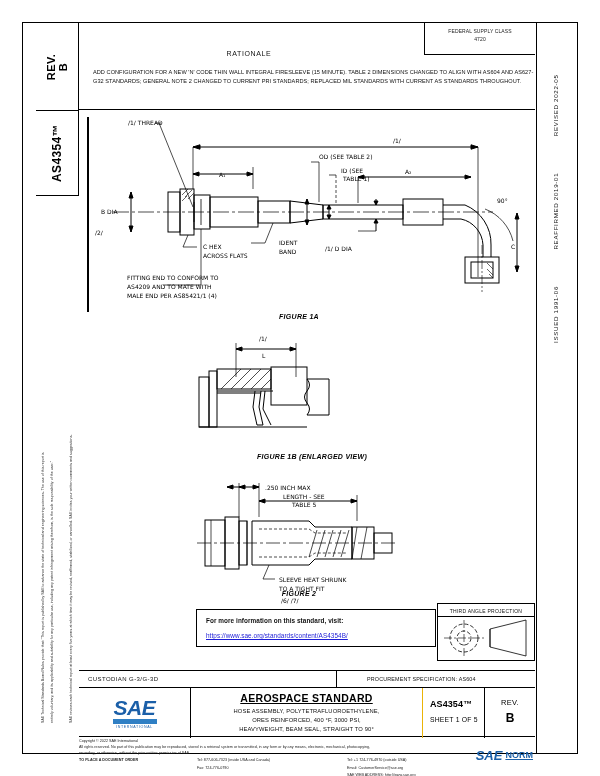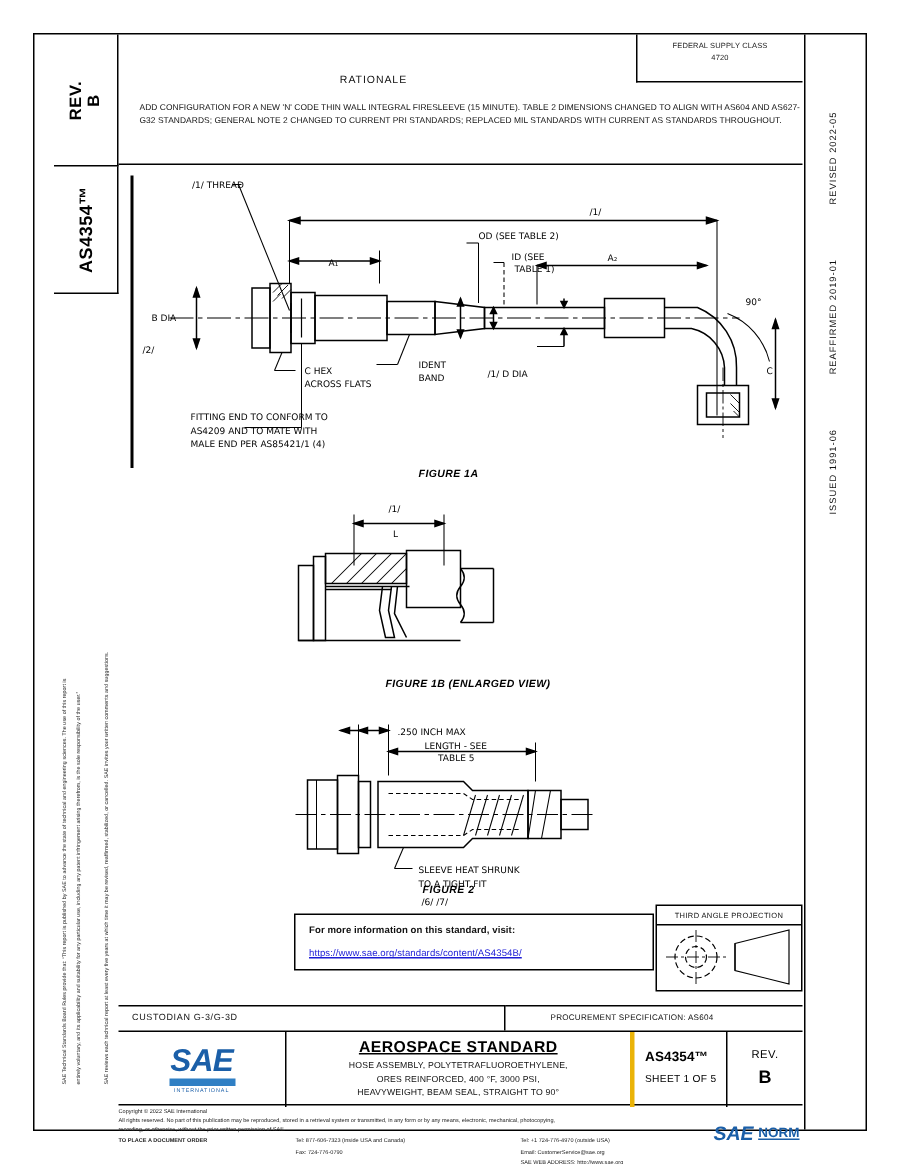--- a/index.html
+++ b/index.html
@@ -244,21 +244,21 @@
   }
   .sae-logo-bar {
     width: 44px; height: 5px; background: #2f7fc4; margin-top: 1px;
   }
   .sae-logo-sub {
     font-size: 3.6px; color: #1b5fa8; letter-spacing: .18em; margin-top: 1.5px;
   }
   .tb-titles {
     position: absolute; left: 112px; top: 0;
     width: 232px; height: 50px;
-    border-right: 3px solid #eab308;
+    border-right: 1px solid #eab308;
     text-align: center;
   }
   .tb-aero {
     font-size: 10.5px; font-weight: bold; letter-spacing: .03em;
     padding-top: 4px; text-decoration: underline; color: #000;
   }
   .tb-desc {
     font-size: 5.8px; line-height: 1.55; margin-top: 3px;
     letter-spacing: .02em; color: #111;
   }

